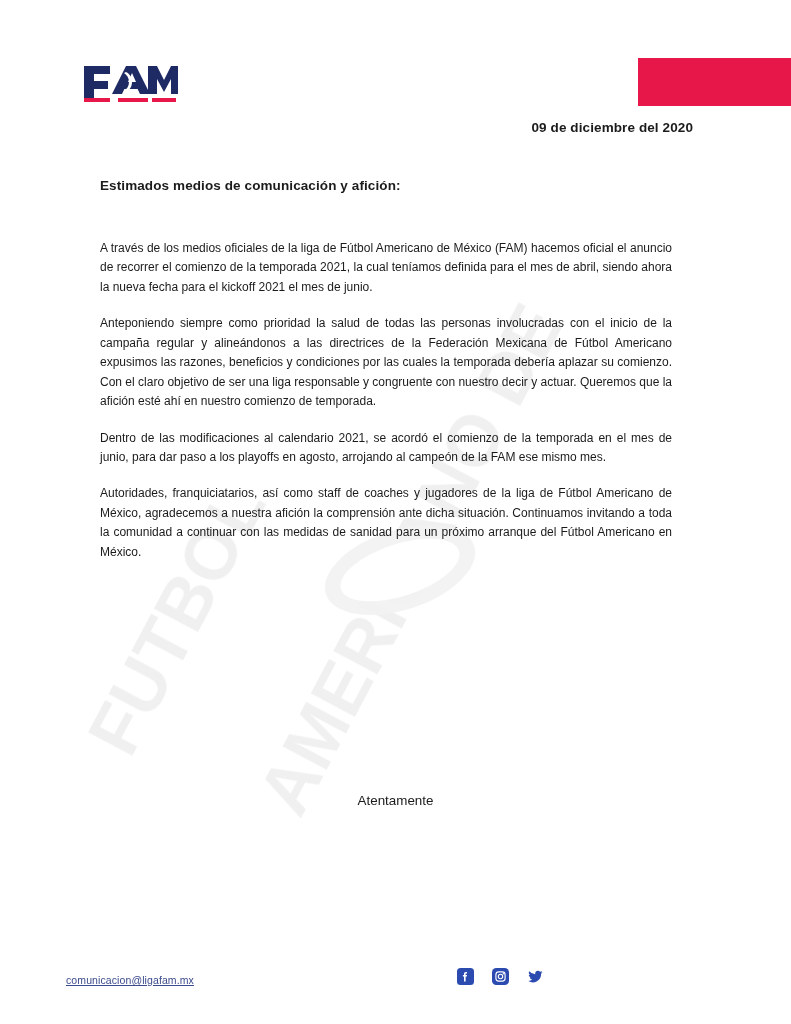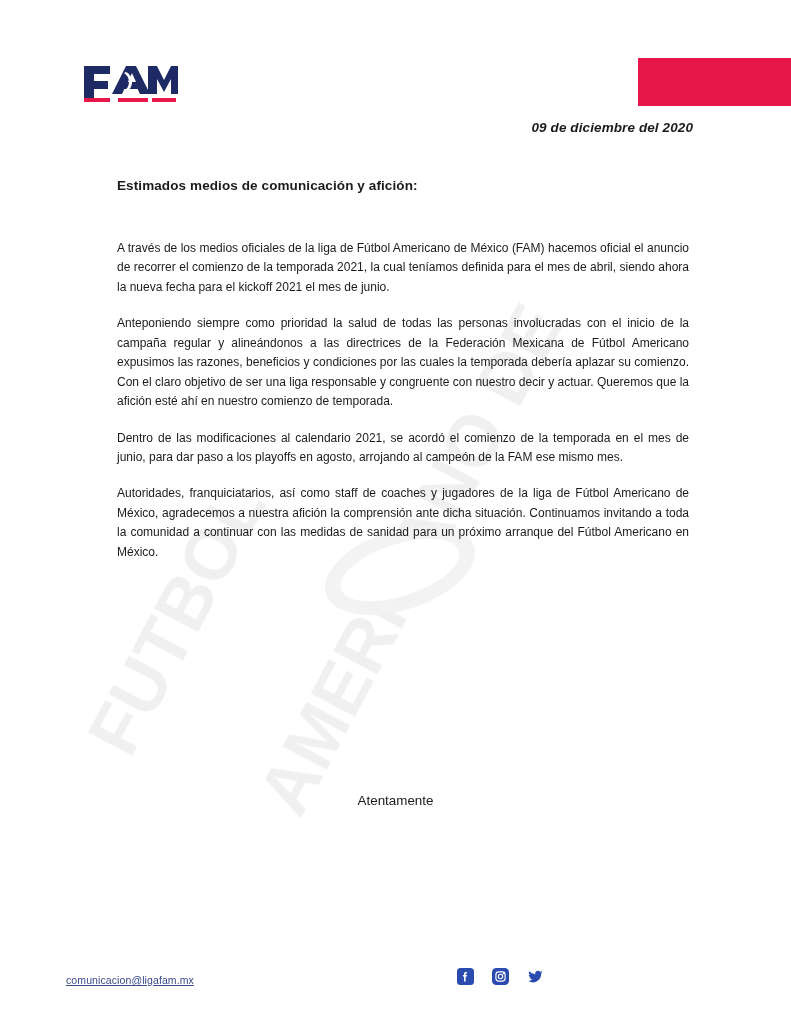--- a/index.html
+++ b/index.html
@@ -59,27 +59,26 @@
   
   .date-line {
     position: absolute;
     right: 98px;
     top: 120px;
     font-size: 13.5px;
     font-weight: bold;
     color: #1b1b1b;
     letter-spacing: 0.1px;
     z-index: 2;
-    font-style: italic;
   }
 
   
   .content {
     position: absolute;
-    left: 117px;
+    left: 100px;
     top: 178px;
     width: 580px;
     z-index: 2;
   }
   .salutation {
     font-size: 13.5px;
     font-weight: bold;
     margin: 0 0 46px 0;
     letter-spacing: 0.1px;
   }

